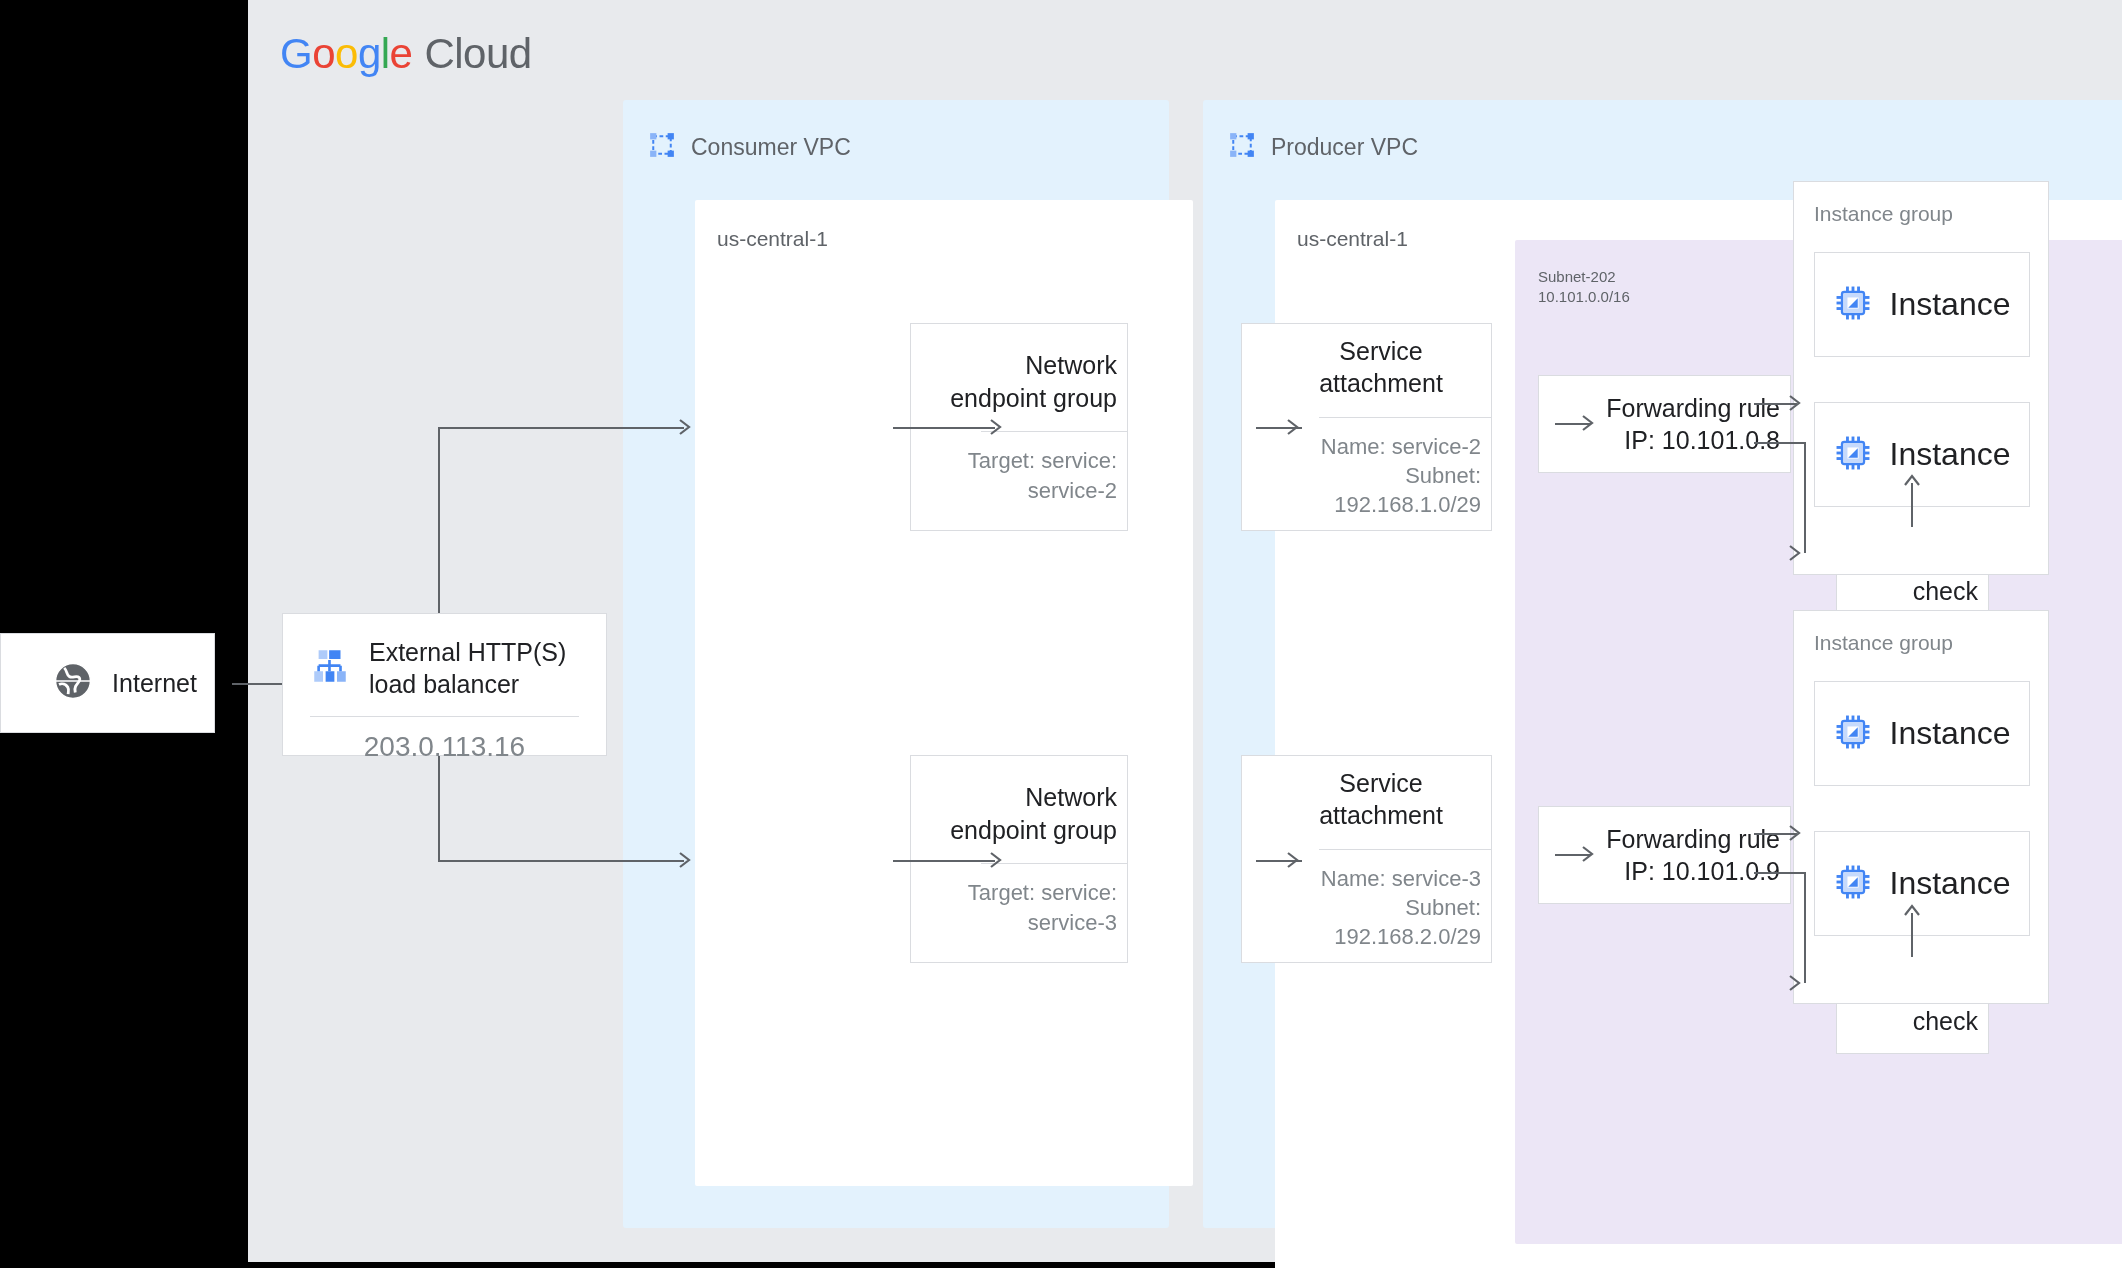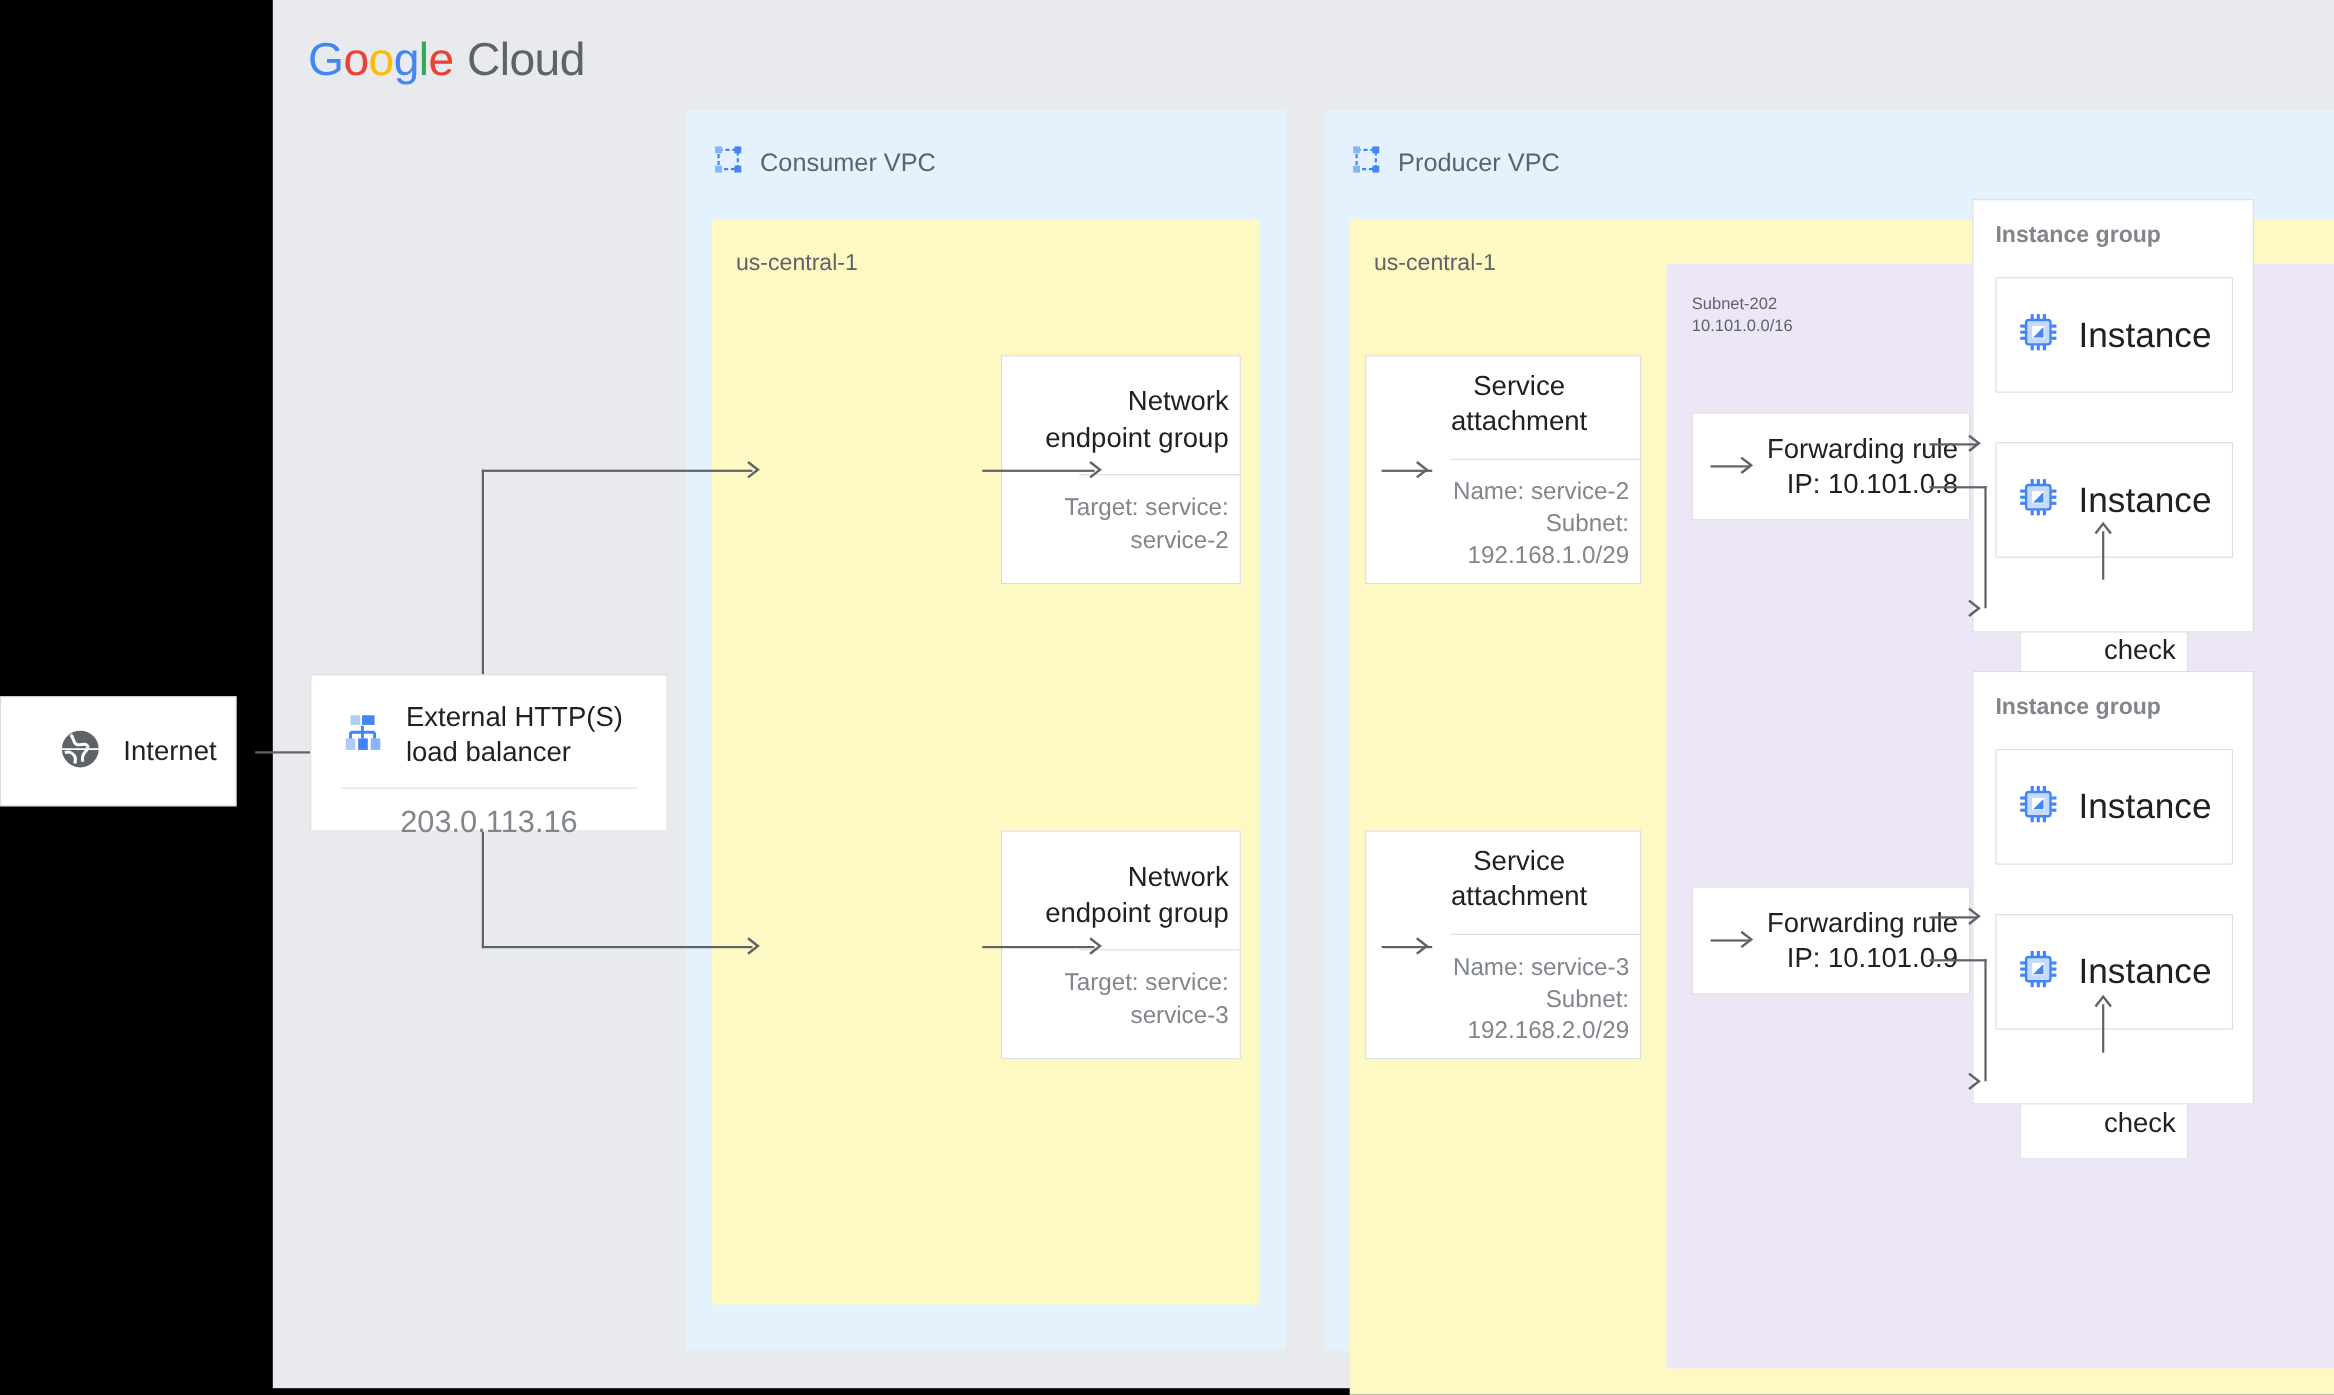--- a/index.html
+++ b/index.html
@@ -39,22 +39,23 @@
     border-radius: 3px;
   }
   .vpc-header {
     position: absolute; left: 24px; top: 30px;
     display: flex; align-items: center; gap: 14px;
   }
   .vpc-title { font-size: 23px; color: #5f6368; white-space: nowrap; }
 
   .region {
     position: absolute;
-    background: #fef9c3;
+    background: #ffffff;
     border-radius: 2px;
+    margin-left: 48px;
   }
   .region-label {
     position: absolute; left: 22px; top: 27px;
     font-size: 21px; color: #5f6368; white-space: nowrap;
   }
 
   .subnet {
     position: absolute;
     background: #ece6f6;
     border-radius: 2px;
@@ -112,21 +113,21 @@
   .lb-divider { width: 83%; height:1px; background:#dadce0; margin: 16px auto 0 auto; }
   .lb-ip { text-align: center; font-size: 28px; color: #80868b; padding-top: 14px; }
 
   
   .ig {
     position: absolute;
     background: #ffffff; border: 1px solid #dadce0;
   }
   .ig-label {
     position: absolute; left: 20px; top: 20px;
-    font-size: 21px; color: #80868b; font-weight: bold;
+    font-size: 21px; color: #80868b;
   }
   .inst {
     position: absolute;
     background: #ffffff; border: 1px solid #dadce0;
     display: flex; align-items: center; justify-content: center; gap: 18px;
   }
   .inst-label { font-size: 32px; color: #202124; }
 
   
   .ln { position: absolute; background: #5f6368; }

